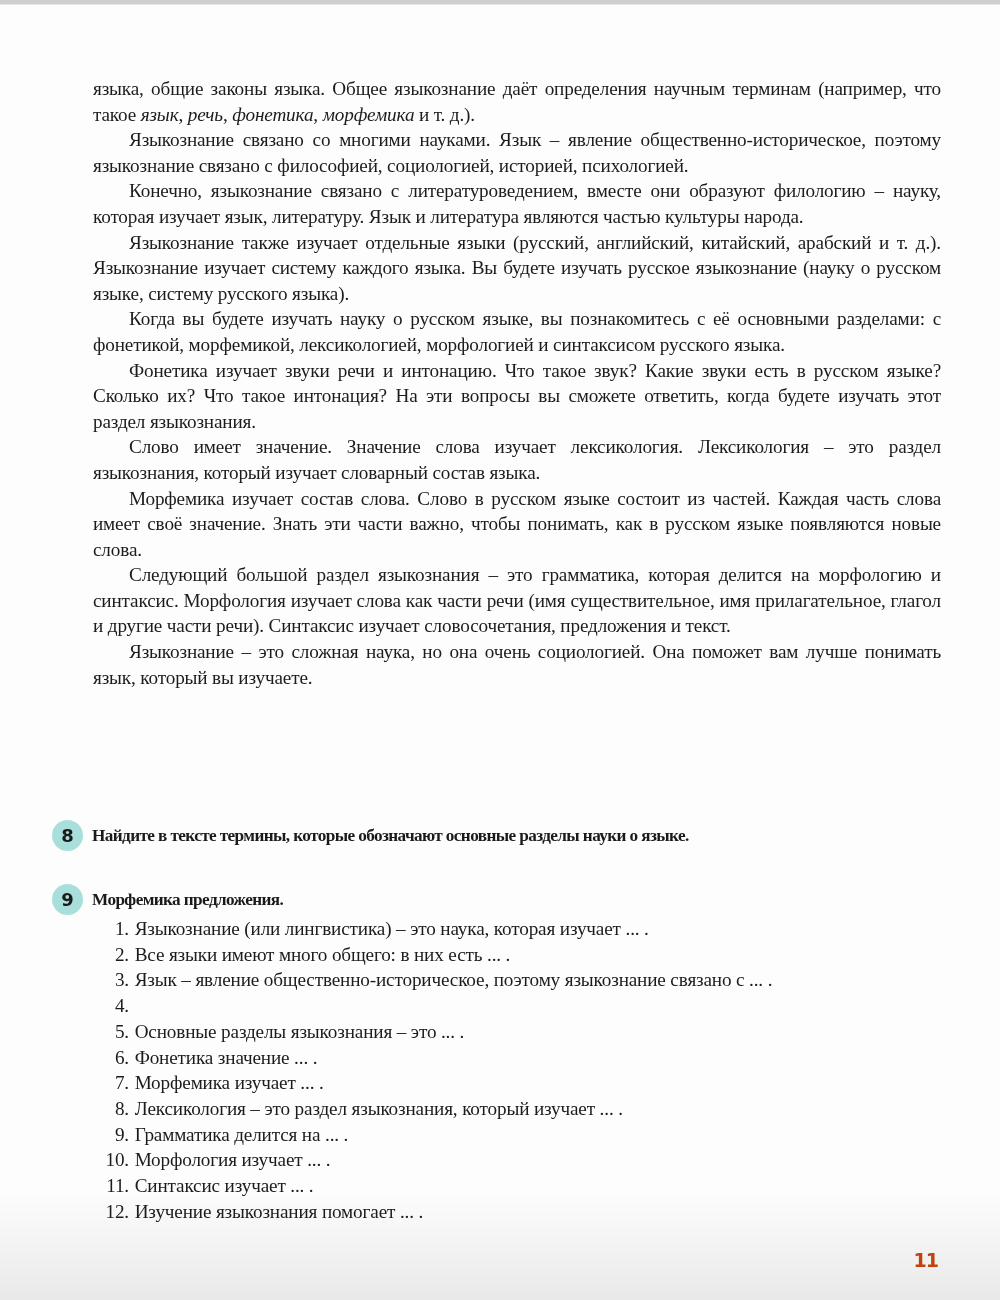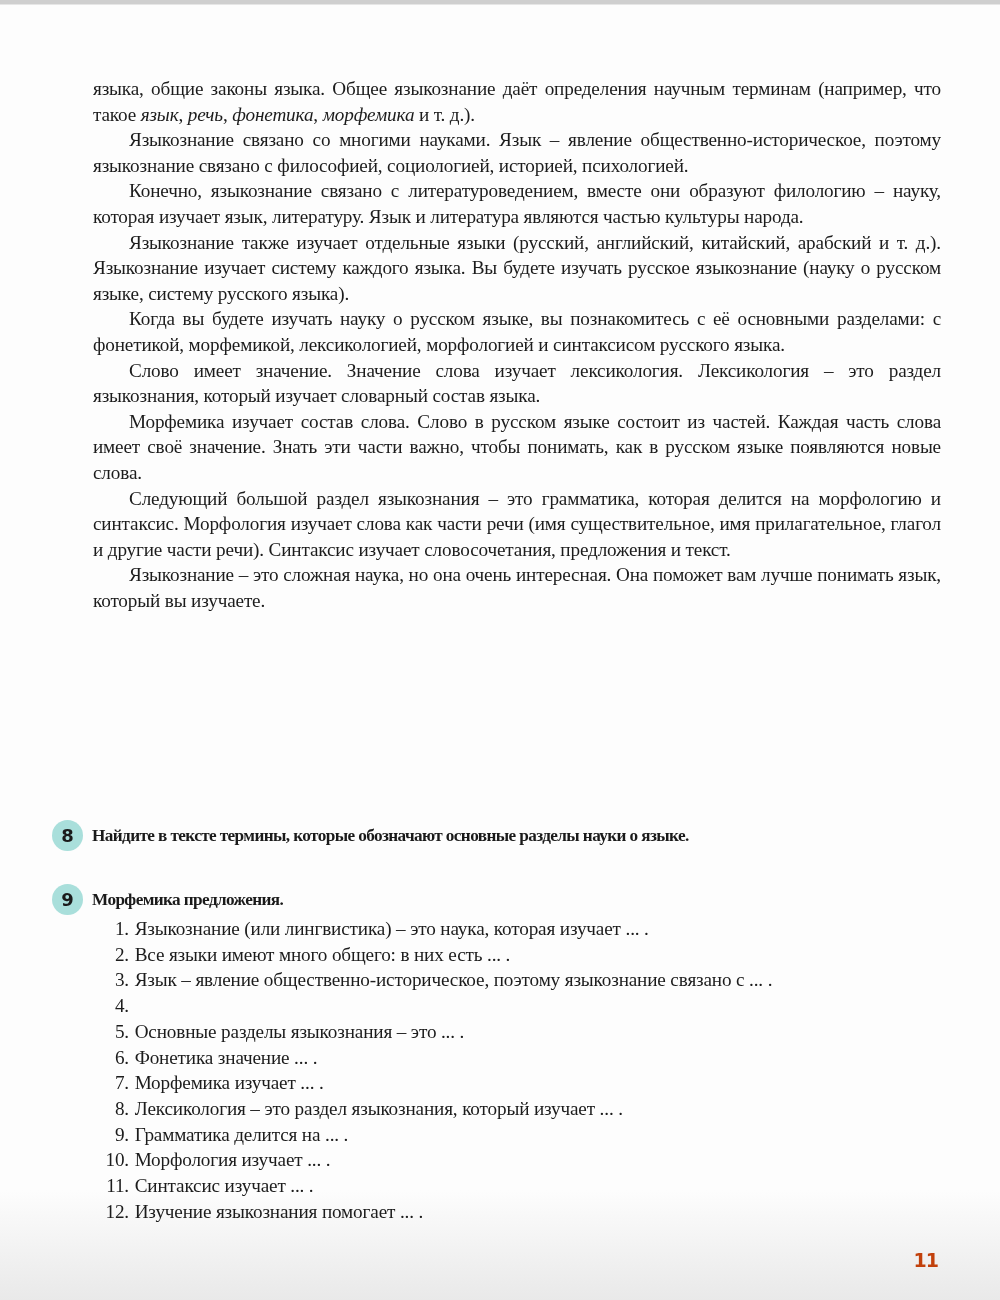--- a/index.html
+++ b/index.html
@@ -124,24 +124,25 @@
 
 <div class="top-bar"></div>
 <div class="bottom-fade"></div>
 
 <div class="text-block">
   <p class="no-indent"><span>языка, общие законы языка. Общее языкознание даёт определения научным терминам (например, что такое </span><em>язык</em>, <em>речь</em>, <em>фонетика</em>, <em>морфемика</em><span> и т. д.).</span></p>
   <p>Языкознание связано со многими науками. Язык – явление общественно-историческое, поэтому языкознание связано с философией, социологией, историей, психологией.</p>
   <p>Конечно, языкознание связано с литературоведением, вместе они образуют филологию – науку, которая изучает язык, литературу. Язык и литература являются частью культуры народа.</p>
   <p>Языкознание также изучает отдельные языки (русский, английский, китайский, арабский и т. д.). Языкознание изучает систему каждого языка. Вы будете изучать русское языкознание (науку о русском языке, систему русского языка).</p>
   <p>Когда вы будете изучать науку о русском языке, вы познакомитесь с её основными разделами: с фонетикой, морфемикой, лексикологией, морфологией и синтаксисом русского языка.</p>
+  <p>Фонетика изучает звуки речи и интонацию. Что такое звук? Какие звуки есть в русском языке? Сколько их? Что такое интонация? На эти вопросы вы сможете ответить, когда будете изучать этот раздел языкознания.</p>
   <p>Слово имеет значение. Значение слова изучает лексикология. Лексикология – это раздел языкознания, который изучает словарный состав языка.</p>
   <p>Морфемика изучает состав слова. Слово в русском языке состоит из частей. Каждая часть слова имеет своё значение. Знать эти части важно, чтобы понимать, как в русском языке появляются новые слова.</p>
   <p>Следующий большой раздел языкознания – это грамматика, которая делится на морфологию и синтаксис. Морфология изучает слова как части речи (имя существительное, имя прилагательное, глагол и другие части речи). Синтаксис изучает словосочетания, предложения и текст.</p>
-  <p>Языкознание – это сложная наука, но она очень интересная. Она поможет вам лучше понимать язык, который вы изучаете.</p>
+  <p>Языкознание – это сложная наука, но она очень социологией. Она поможет вам лучше понимать язык, который вы изучаете.</p>
 </div>
 
 <div class="task task-8">
   <div class="badge">8</div>
   <div class="task-title">Найдите в тексте термины, которые обозначают основные разделы науки о языке.</div>
 </div>
 
 <div class="task task-9">
   <div class="badge">9</div>
   <div class="task-title">Морфемика предложения.</div>

